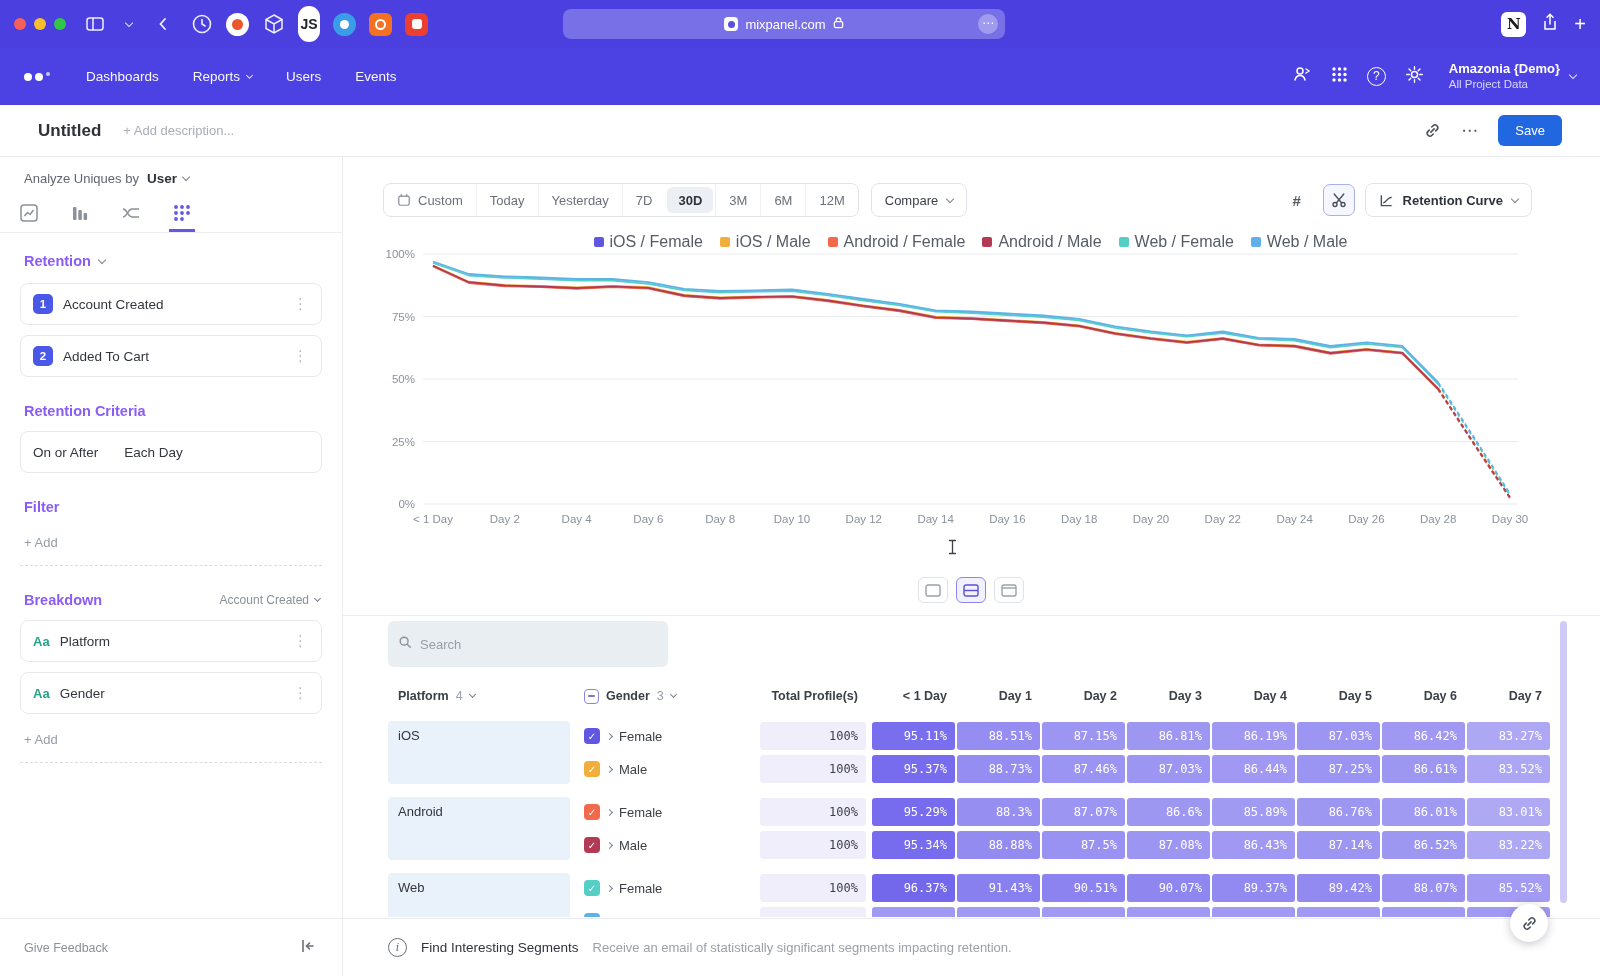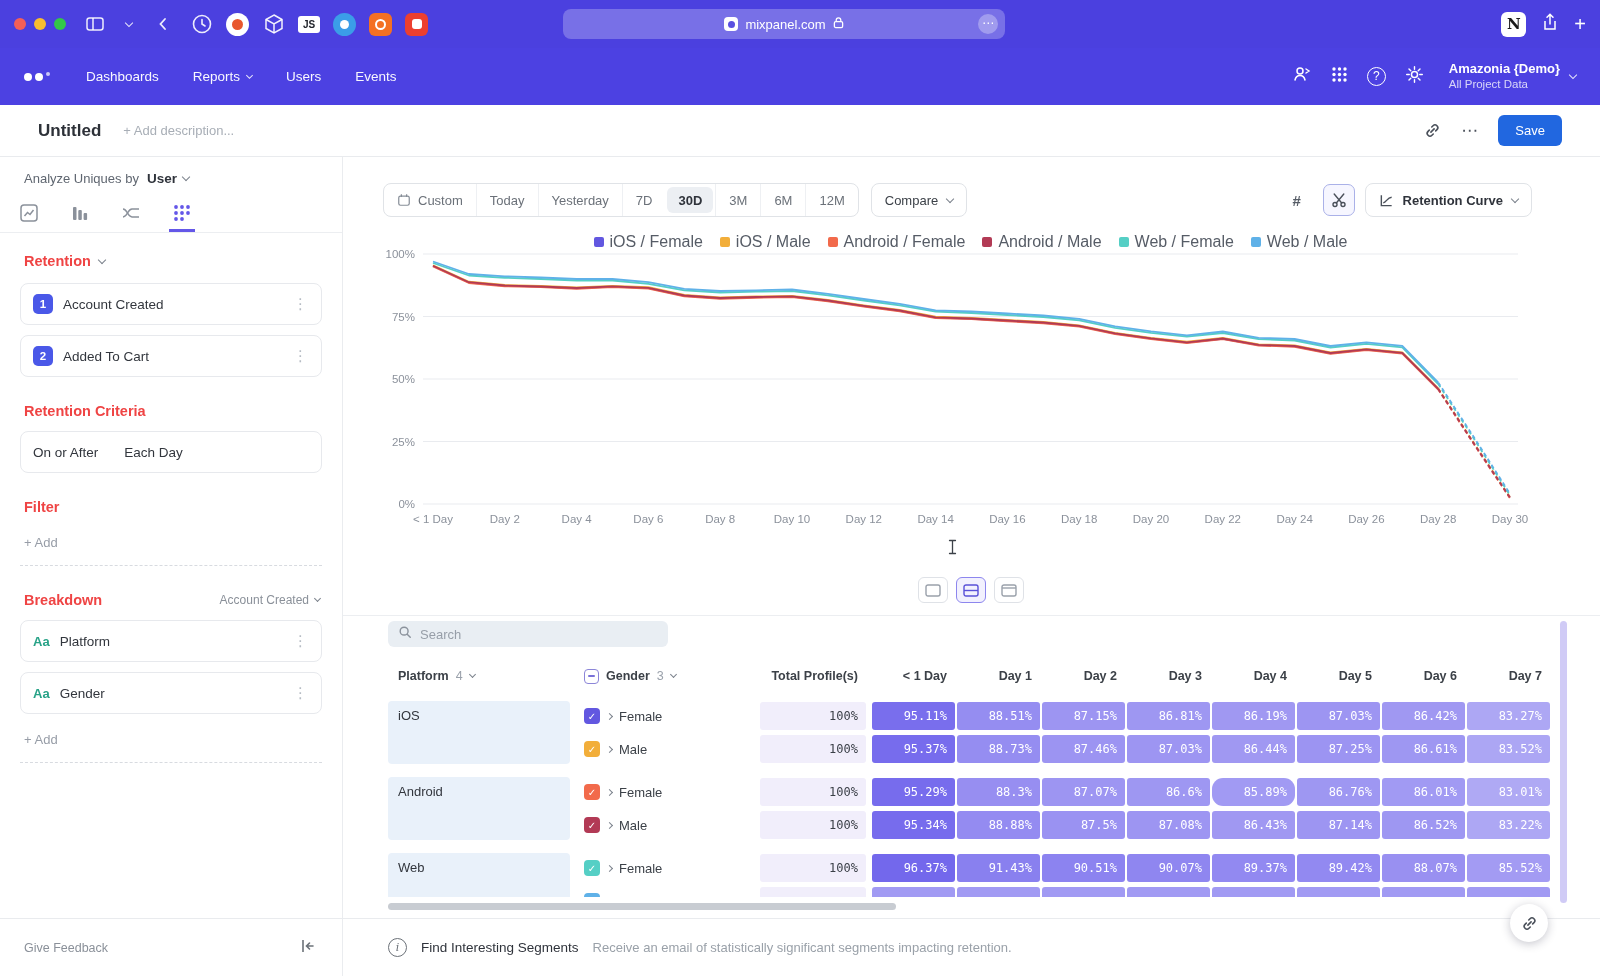--- a/index.html
+++ b/index.html
@@ -8,21 +8,21 @@
 
 
 .browser{position:absolute;left:0;top:0;width:100%;height:48px;background:#4b40df;display:flex;align-items:center;padding:0 14px;gap:8px}
 .traffic{display:flex;gap:8px;margin-right:8px}
 .tl{width:12px;height:12px;border-radius:50%;display:inline-block}
 .tl.red{background:#f45f58}.tl.yel{background:#f8bd2f}.tl.grn{background:#33c748}
 .bicon{width:26px;height:26px;display:flex;align-items:center;justify-content:center;border-radius:6px;color:rgba(255,255,255,.92)}
 .extensions{display:flex;gap:13px;align-items:center;margin-left:6px}
 .ext{width:23px;height:23px;border-radius:50%;display:flex;align-items:center;justify-content:center}
 .ext.sq{border-radius:6px}
-.jsbadge{background:#fff;color:#20232a;font-size:10px;font-weight:bold;border-radius:3px;width:22px;height:17px;display:flex;align-items:center;justify-content:center}
+.jsbadge{background:#fff;color:#20232a;font-size:14px;font-weight:bold;border-radius:11px;width:22px;height:36px;display:flex;align-items:center;justify-content:center}
 .urlbar{position:absolute;left:563px;top:9px;width:442px;height:30px;background:rgba(255,255,255,.25);border-radius:8px;display:flex;align-items:center;justify-content:center;gap:7px;color:#fff;font-size:13px}
 .favicon{width:14px;height:14px;background:#fff;border-radius:4px;display:flex;align-items:center;justify-content:center}
 .favicon i{width:7px;height:7px;background:#5a4fe0;border-radius:50%}
 .url-more{position:absolute;right:7px;top:5px;width:20px;height:20px;border-radius:50%;background:rgba(255,255,255,.3);font-size:12px;line-height:19px;text-align:center;color:#fff}
 .browser-right{margin-left:auto;display:flex;align-items:center;gap:16px;color:#fff}
 .notion{width:25px;height:25px;background:#fff;border-radius:6px;color:#1b1b1b;font-family:"DejaVu Serif",serif;font-weight:bold;font-size:15px;display:flex;align-items:center;justify-content:center}
 .plusg{font-size:20px;color:#fff;line-height:1}
 
 
 .appbar{position:absolute;left:0;top:48px;width:100%;height:57px;background:#4c41e2;display:flex;align-items:center;padding:0 24px}
@@ -53,21 +53,21 @@
 .cv.r{transform:rotate(-45deg);margin-top:0}
 .cv.tinyc{width:5px;height:5px}
 
 
 .sidebar{position:absolute;left:0;top:157px;width:343px;bottom:58px;background:#fff;border-right:1px solid #eaecef;overflow:hidden}
 .analyze-row{margin:14px 22px 0 24px;display:flex;align-items:center;gap:8px;font-size:13px;color:#5f6670}
 .avalue{display:flex;align-items:center;gap:6px;color:#2f333b;font-weight:bold;font-size:13.5px}
 .tabs{margin-top:10px;padding:0 16px;border-bottom:1px solid #eceef1;height:37px;display:flex;gap:25px;align-items:stretch}
 .tab{display:flex;align-items:center;padding:0 3px;color:#8b919b;border-bottom:3px solid transparent}
 .tab.active{color:#6457e8;border-bottom-color:#6457e8}
-.sec-head{margin:20px 24px 0;font-size:14.5px;font-weight:bold;color:#ef4444;display:flex;align-items:center;gap:8px}
+.sec-head{margin:20px 24px 0;font-size:14.5px;font-weight:bold;color:#8b5cf6;display:flex;align-items:center;gap:8px}
 .sec-head.small{margin-top:26px}
 .steps{margin:14px 20px 0}
 .side-card{border:1px solid #e7e9ed;border-radius:8px;height:42px;display:flex;align-items:center;padding:0 12px;gap:10px;background:#fff;margin-bottom:10px}
 .step-badge{width:20px;height:20px;background:#4a58e8;border-radius:5px;color:#fff;font-size:11.5px;font-weight:bold;display:flex;align-items:center;justify-content:center}
 .card-label{font-size:13.5px;color:#32363d;flex:1}
 .kebab{color:#b6bcc4;font-size:15px;letter-spacing:1px}
 .side-card.criteria{margin:12px 20px 0;gap:26px}
 .crit{font-size:13.5px;color:#32363d}
 .add-row{margin:20px 24px 0;font-size:13px;color:#979da7}
 .dashline{margin:15px 20px 0;border-top:1px dashed #d8dbe0}
@@ -101,21 +101,21 @@
 .xtick{position:absolute;transform:translateX(-50%);font-size:11.5px;color:#8b919b;white-space:nowrap}
 .caption{position:absolute;left:80px;top:386px;width:1095px;text-align:center;font-size:13px;color:#9ba1a9}
 .ibeam{position:absolute;left:605px;top:382px}
 .toggles{position:absolute;left:80px;top:420px;width:1095px;display:flex;justify-content:center;gap:8px}
 .tgl{width:30px;height:26px;border:1px solid #dfe2e7;border-radius:6px;background:#fff;display:flex;align-items:center;justify-content:center;color:#9aa1ab}
 .tgl.selected{border-color:#8d86ee;background:#f2f1fe;color:#5a51d8}
 .divider{position:absolute;left:0;right:0;top:458px;border-top:1px solid #eceef1}
 
 
 .table-area{position:absolute;left:45px;top:464px;width:1166px}
-.searchbox{width:280px;height:26px;background:#e9eef3;border-radius:6px;display:flex;align-items:center;gap:8px;padding:0 10px;color:#8b929c}
+.searchbox{width:280px;height:46px;background:#e9eef3;border-radius:6px;display:flex;align-items:center;gap:8px;padding:0 10px;color:#8b929c}
 .sinput{border:none;background:transparent;outline:none;font-size:13px;color:#3c4148;width:100%;font-family:inherit}
 .sinput::placeholder{color:#979ea8}
 .thead{display:grid;grid-template-columns:186px 186px 112px repeat(8,85px);align-items:center;height:34px;margin-top:12px;font-size:12.5px;font-weight:bold;color:#3c4148}
 .th-platform{display:flex;align-items:center;gap:7px;padding-left:10px}
 .th-gender{display:flex;align-items:center;gap:7px;padding-left:10px}
 .cnt{color:#9aa1ab;font-weight:normal}
 .hcb{width:15px;height:15px;border:1.5px solid #8c86d8;border-radius:4px;background:#fff;display:flex;align-items:center;justify-content:center}
 .hcb i{width:7px;height:2px;background:#7a72d8;border-radius:1px}
 .th-total{text-align:right;padding-right:14px}
 .th-day{text-align:right;padding-right:10px}
@@ -639,21 +639,21 @@
                 <div class="gender-cell">
                   <span class="cbox" style="background: rgb(242, 106, 75);">✓</span>
                   <i class="cv r tinyc gchev"></i>
                   <span>Female</span>
                 </div>
                 <div class="total-cell">100%</div>
                 <div class="vcell" style="background: rgba(104, 92, 235, 0.9);">95.29%</div>
                 <div class="vcell" style="background: rgba(104, 92, 235, 0.69);">88.3%</div>
                 <div class="vcell" style="background: rgba(104, 92, 235, 0.65);">87.07%</div>
                 <div class="vcell" style="background: rgba(104, 92, 235, 0.64);">86.6%</div>
-                <div class="vcell" style="background: rgba(104, 92, 235, 0.62); border-radius: 11px;">85.89%</div>
+                <div class="vcell" style="background: rgba(104, 92, 235, 0.62);">85.89%</div>
                 <div class="vcell" style="background: rgba(104, 92, 235, 0.64);">86.76%</div>
                 <div class="vcell" style="background: rgba(104, 92, 235, 0.62);">86.01%</div>
                 <div class="vcell" style="background: rgba(104, 92, 235, 0.53);">83.01%</div>
               </div>
               <div class="trow">
                 <div class="gender-cell">
                   <span class="cbox" style="background: rgb(178, 58, 85);">✓</span>
                   <i class="cv r tinyc gchev"></i>
                   <span>Male</span>
                 </div>

